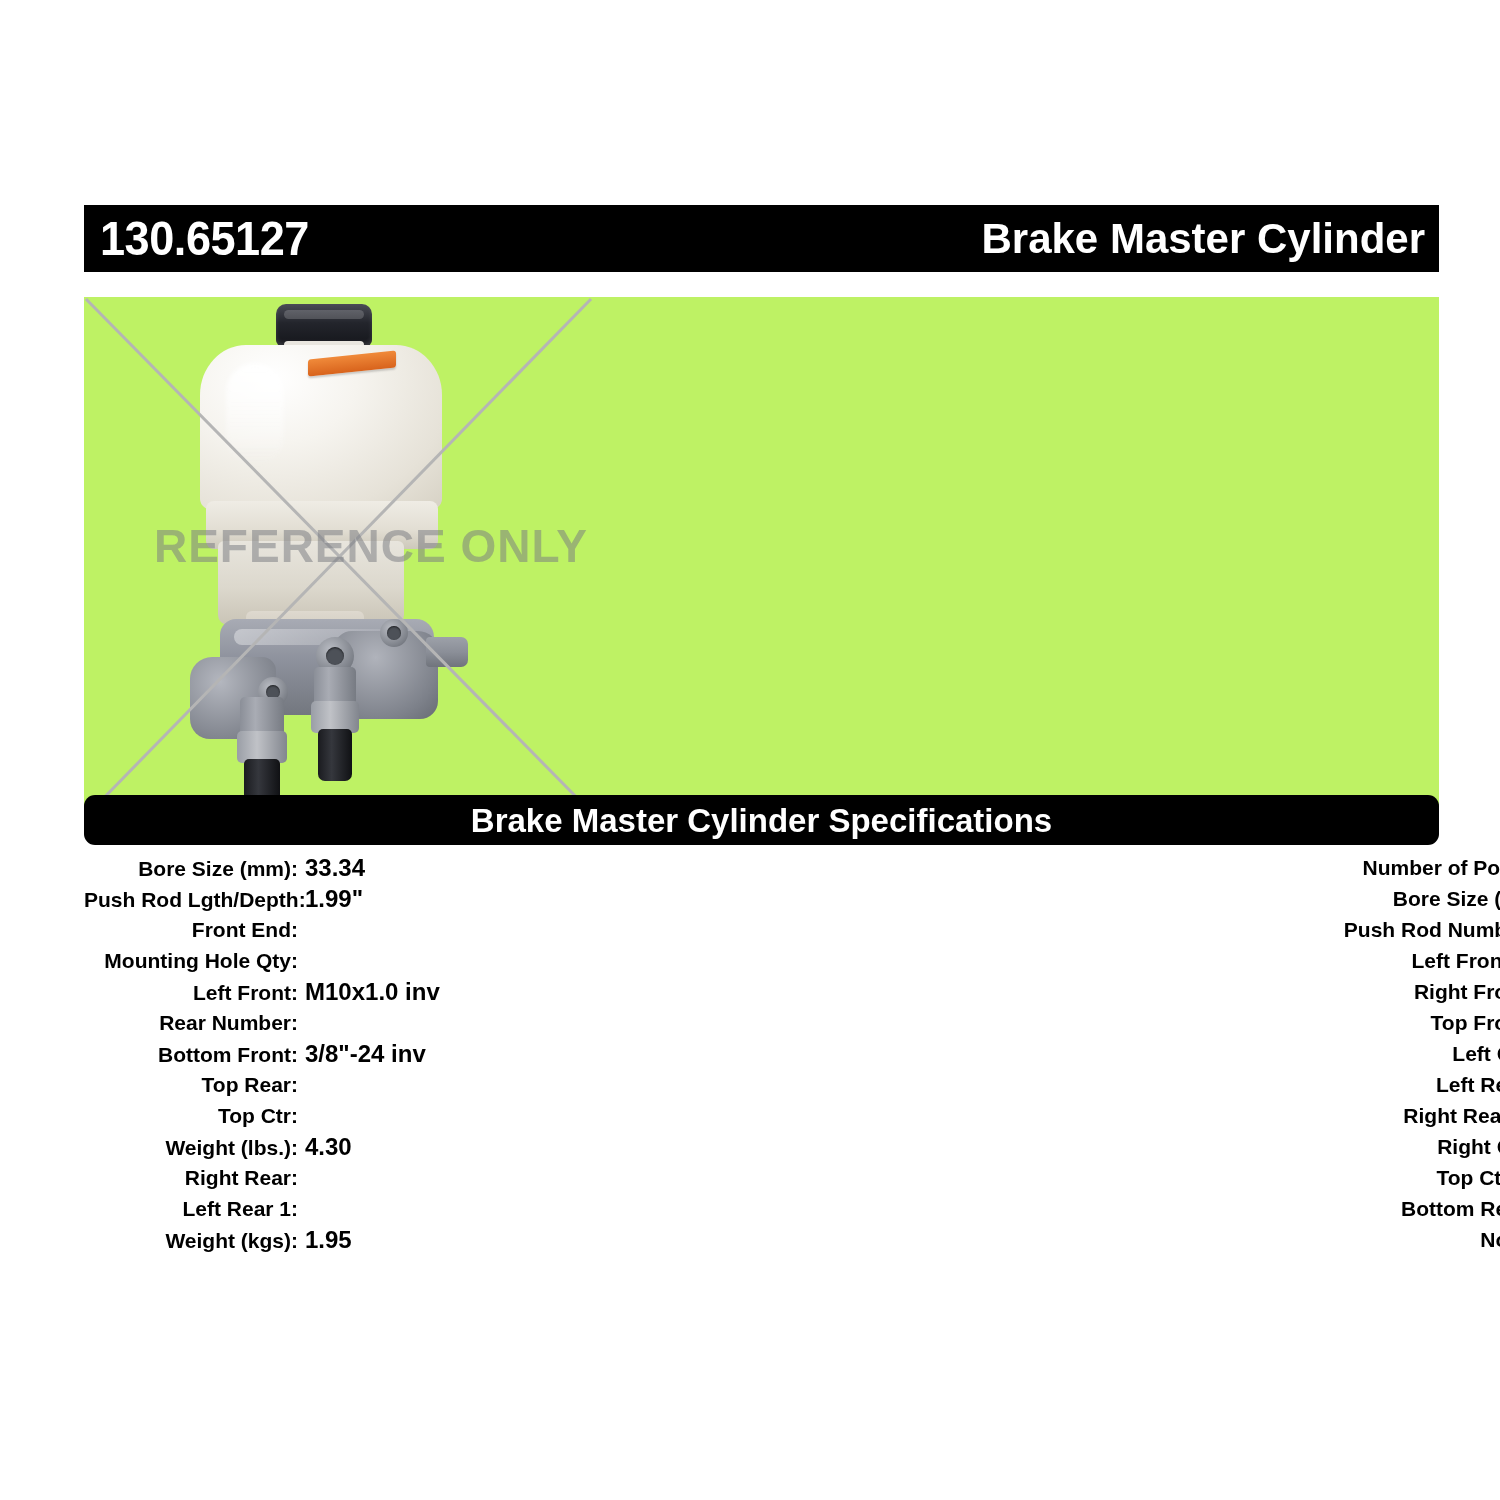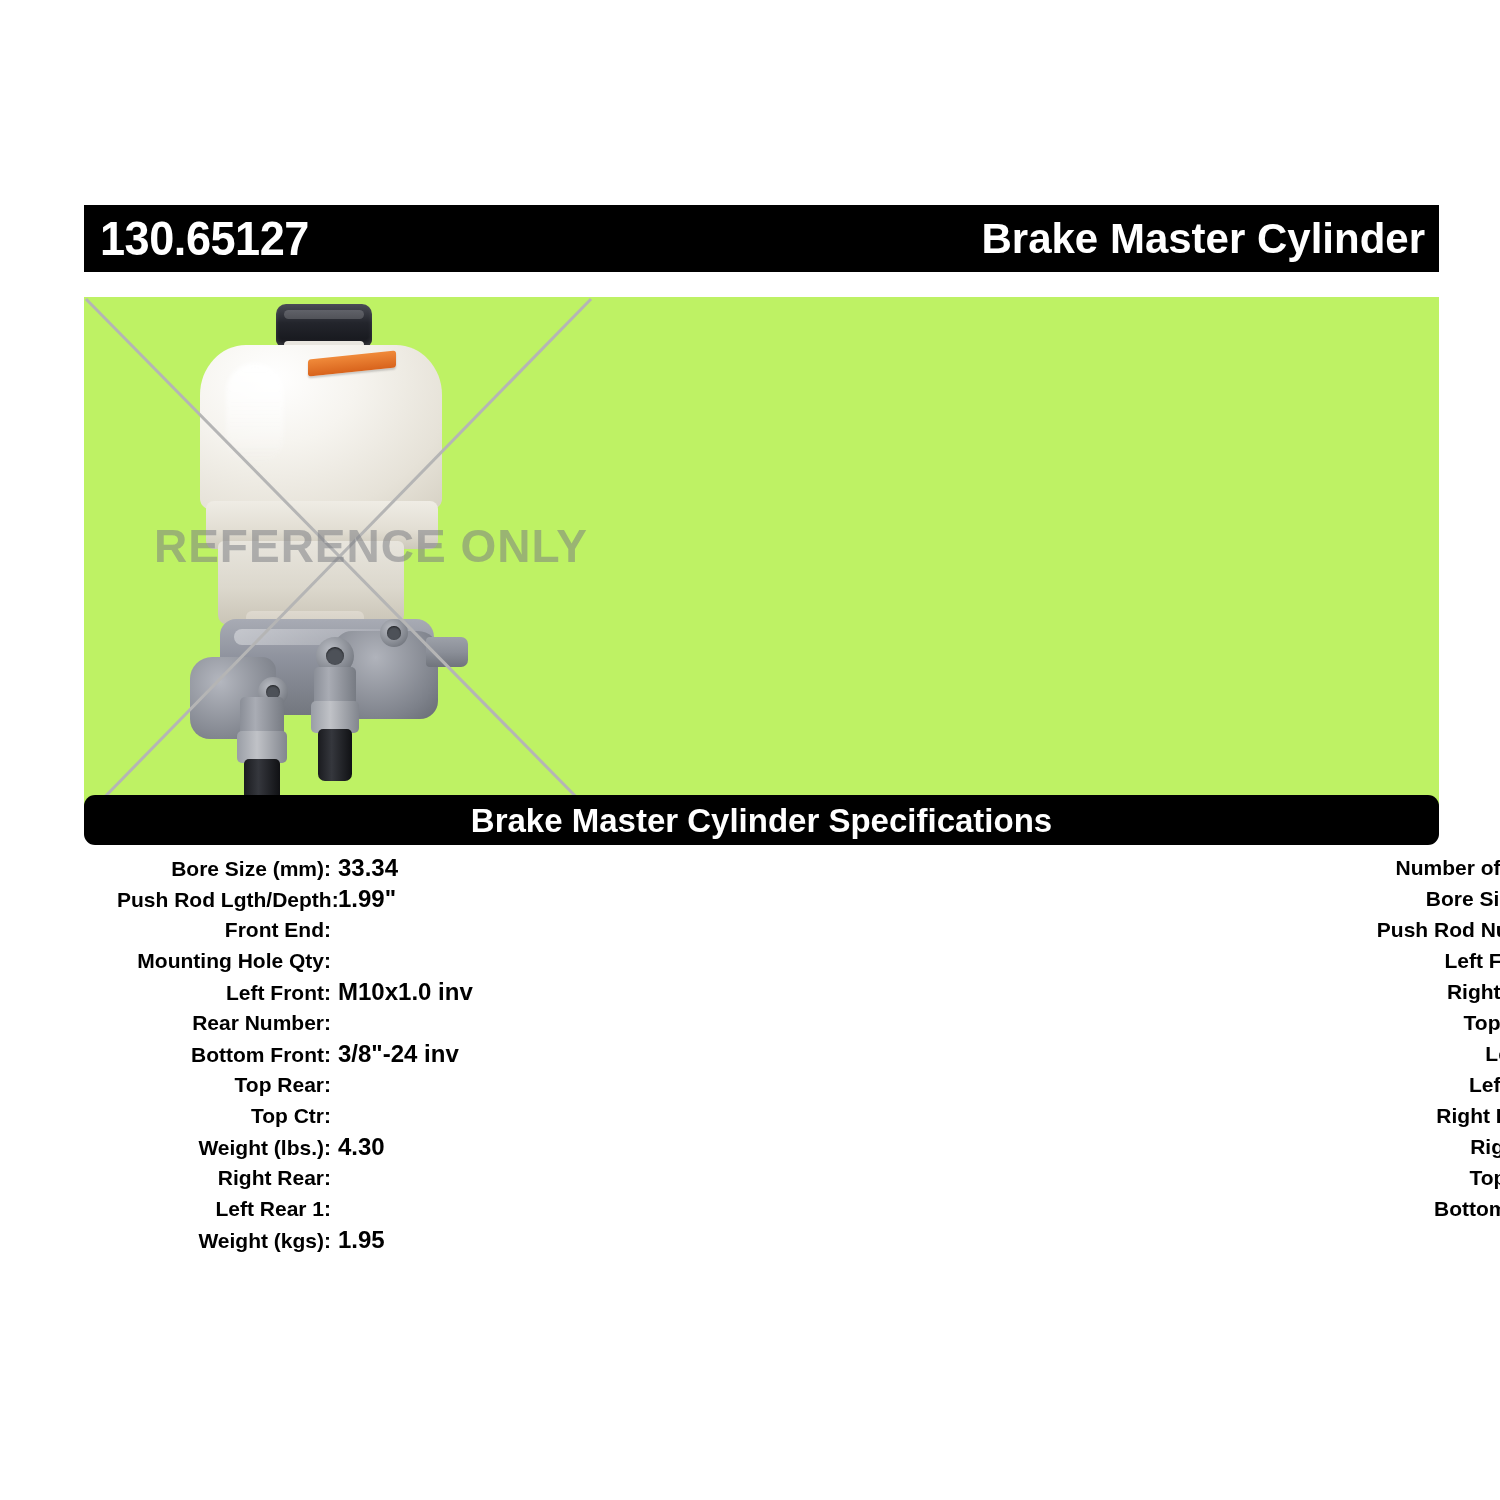--- a/index.html
+++ b/index.html
@@ -306,21 +306,20 @@
   
   .spec-columns {
     position: absolute;
     left: 78px;
     top: 852px;
     width: 1355px;
   }
   .spec-col {
     position: absolute;
     top: 0;
-    margin-left: 33px;
   }
   .spec-col-left  { left: 0px;   width: 620px; }
   .spec-col-right { left: 625px; width: 620px; }
 
   .spec-row {
     display: flex;
     align-items: baseline;
     height: 31px;
     line-height: 31px;
   }

